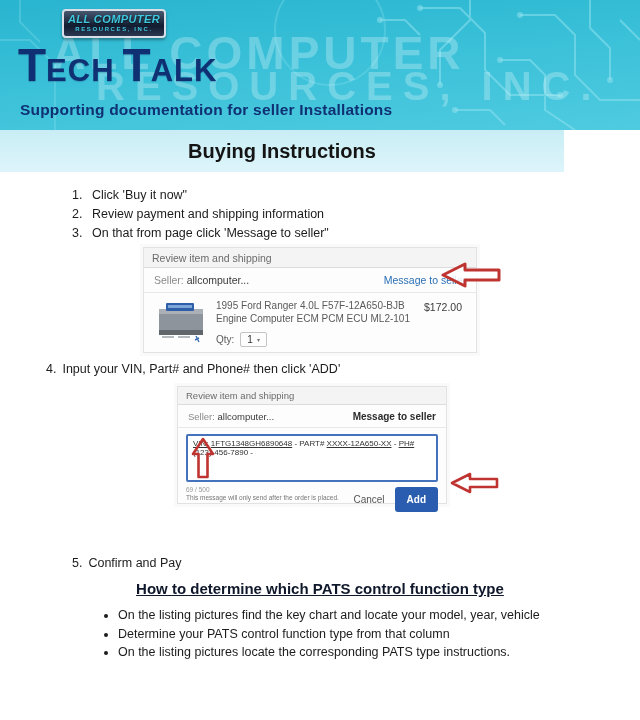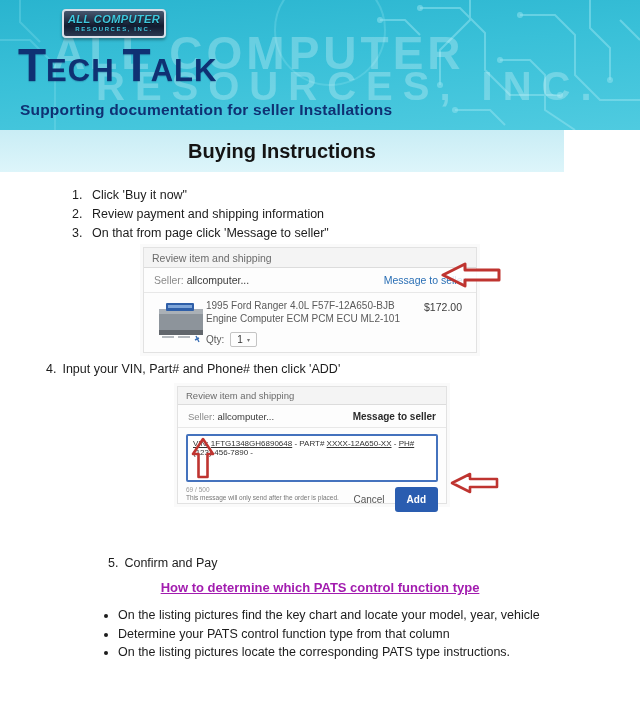--- a/index.html
+++ b/index.html
@@ -48,42 +48,42 @@
     background:linear-gradient(180deg,#c9edf5,#ddf5fa);
     display:flex; align-items:center; justify-content:center;
   }
   .title-band span { font-size:20px; font-weight:bold; color:#141414; }
 
   
   .steps { position:absolute; left:72px; top:186px; }
   .step-row { display:flex; font-size:12.5px; line-height:19px; color:#1c1c1c; }
   .step-num { width:20px; }
   .step4 { position:absolute; left:46px; top:362px; font-size:12.5px; color:#1c1c1c; }
-  .step5 { position:absolute; left:72px; top:556px; font-size:12.5px; color:#1c1c1c;margin-left:36px; }
+  .step5 { position:absolute; left:72px; top:556px; font-size:12.5px; color:#1c1c1c; }
   .step-inline-num { display:inline-block; margin-right:6px; }
 
   
   .shot { position:absolute; background:#fdfdfd; border:1px solid #e2e2e2;
           box-shadow:0 0 0 3px #fafafa; }
   .shot-head { background:#f4f4f4; border-bottom:1px solid #dcdcdc; color:#6b6b6b;
                font-size:10.5px; padding:0 8px; display:flex; align-items:center; }
   .seller-row { display:flex; align-items:center; justify-content:space-between;
                 padding:0 10px; border-bottom:1px solid #e8e8e8; }
   .seller-left { font-size:10.5px; color:#8a8a8a; }
   .seller-name { color:#3a3a3a; }
   .msg-link { font-size:10.5px; color:#2a6fb5; }
   .msg-bold { font-size:10px; color:#2b2b2b; font-weight:bold; }
 
   
   #panel1 { left:143px; top:247px; width:334px; height:106px; }
   #panel1 .shot-head { height:20px; }
   #panel1 .seller-row { height:25px; }
   .item-row { position:relative; padding:7px 10px 0 12px; display:flex; }
   .thumb { width:50px; height:46px; flex:0 0 50px; }
-  .item-text { }
+  .item-text { margin-left:10px; }
   .item-line { font-size:10px; color:#5a5a5a; line-height:12.5px; }
   .qty-row { margin-top:7px; display:flex; align-items:center; font-size:10px; color:#5a5a5a; }
   .qty-box { margin-left:6px; border:1px solid #c4c4c4; border-radius:2px;
              padding:1px 6px; font-size:10px; color:#333; display:flex; align-items:center; }
   .qty-caret { font-size:6px; color:#777; margin-left:4px; }
   .price { position:absolute; right:14px; top:8px; font-size:10.5px; color:#3c3c3c; }
 
   
   #panel2 { left:177px; top:386px; width:270px; height:118px; }
   #panel2 .shot-head { height:18px; font-size:9.5px; }
@@ -102,21 +102,21 @@
              padding:7px 12px; border-radius:3px; border:none; }
 
   
   .arrow { position:absolute; }
   #arrow1 { left:441px; top:261px; }
   #arrow2 { left:450px; top:471px; }
   #arrow-up { position:absolute; left:13px; top:50px; }
 
   
   .pats-heading { position:absolute; left:0; top:580px; width:640px; text-align:center;
-                  font-size:13px; font-weight:bold; text-decoration:underline; color:#a21caf; }
+                  font-size:15px; font-weight:bold; text-decoration:underline; color:#0f172a; }
   .pats-list { position:absolute; left:118px; top:606px; list-style:disc; }
   .pats-list li { font-size:12.5px; line-height:18.5px; color:#1c1c1c; }
 </style>
 </head>
 <body>
 
 <div id="page">
 
   <div class="banner">
     <svg class="circuit" width="640" height="130" viewBox="0 0 640 130" fill="none">

